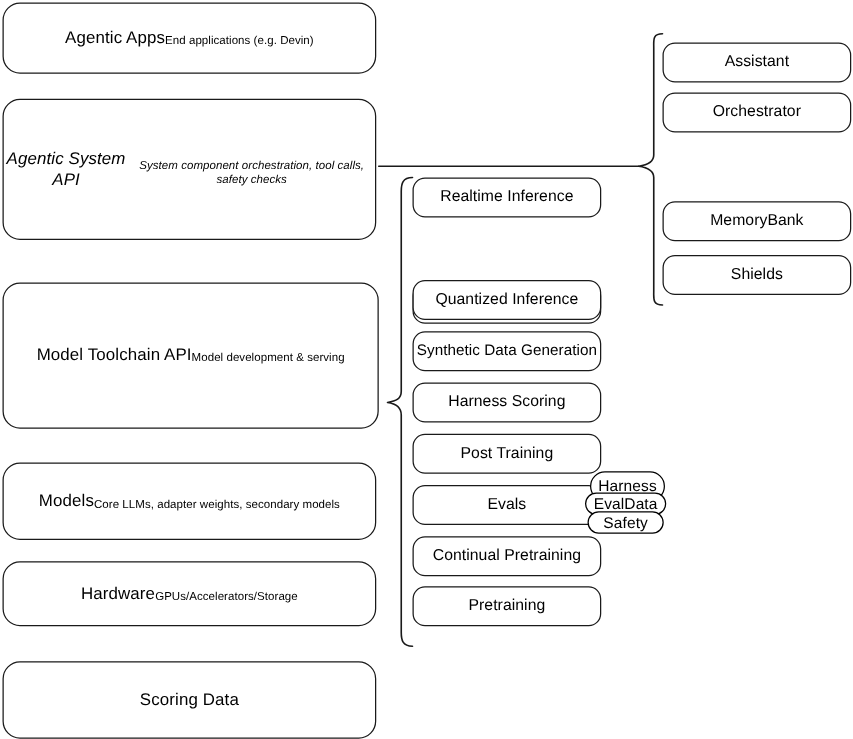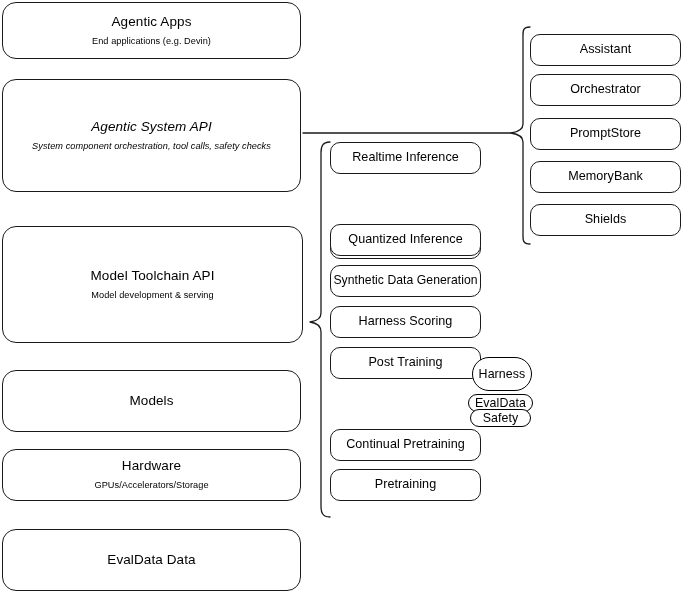--- a/index.html
+++ b/index.html
@@ -26,21 +26,21 @@
   }
 
   
   .rbox {
     position: absolute;
     box-sizing: border-box;
     border: 1.3px solid #1a1a1a;
     border-radius: 12px;
     background: #ffffff;
     display: flex;
-    flex-direction: column;
+    flex-direction: row;
     align-items: center;
     justify-content: center;
     text-align: center;
     line-height: 1.25;
   }
 
   
   .layer {
     border-radius: 14px;
   }
@@ -129,29 +129,30 @@
     <div class="subtitle">System component orchestration, tool calls, safety checks</div>
   </div>
 
   <div class="rbox layer" style="left:2px; top:226px; width:301px; height:117px;">
     <div class="title">Model Toolchain API</div>
     <div class="subtitle">Model development &amp; serving</div>
   </div>
 
   <div class="rbox layer" style="left:2px; top:370px; width:299px; height:62px;">
     <div class="title">Models</div>
+    <div class="subtitle">Core LLMs, adapter weights, secondary models</div>
   </div>
 
   <div class="rbox layer" style="left:2px; top:449px; width:299px; height:52px;">
     <div class="title">Hardware</div>
     <div class="subtitle">GPUs/Accelerators/Storage</div>
   </div>
 
   <div class="rbox layer" style="left:2px; top:529px; width:299px; height:62px;">
-    <div class="title">EvalData Data</div>
+    <div class="title">Scoring Data</div>
   </div>
 
   <div class="rbox chip" style="left:330px; top:142px; width:151px; height:32px;">
     <span>Realtime Inference</span>
   </div>
 
   <div class="rbox chip" style="left:330px; top:183px; width:151px; height:32px;margin-top:44px;">
     <span>Batch Inference</span>
   </div>
 
@@ -164,52 +165,52 @@
   </div>
 
   <div class="rbox chip" style="left:330px; top:306px; width:151px; height:32px;">
     <span>Harness Scoring</span>
   </div>
 
   <div class="rbox chip" style="left:330px; top:347px; width:151px; height:32px;">
     <span>Post Training</span>
   </div>
 
+  <div class="rbox chip" style="left:330px; top:388px; width:151px; height:32px;">
+    <span>Evals</span>
+  </div>
 
   <div class="rbox chip" style="left:330px; top:429px; width:151px; height:32px;">
     <span>Continual Pretraining</span>
   </div>
 
   <div class="rbox chip" style="left:330px; top:469px; width:151px; height:32px;">
     <span>Pretraining</span>
   </div>
 
-  <div class="pill" style="left:472px; top:357px; width:60px; height:34px;">
+  <div class="pill" style="left:472px; top:377px; width:60px; height:24px;">
     <span>Harness</span>
   </div>
 
   <div class="pill" style="left:468px; top:394px; width:65px; height:18px;">
     <span>EvalData</span>
   </div>
 
   <div class="pill" style="left:470px; top:409px; width:61px; height:18px;">
     <span>Safety</span>
   </div>
 
   <div class="rbox chip" style="left:530px; top:34px; width:151px; height:32px;">
     <span>Assistant</span>
   </div>
 
   <div class="rbox chip" style="left:530px; top:74px; width:151px; height:32px;">
     <span>Orchestrator</span>
   </div>
 
-  <div class="rbox chip" style="left:530px; top:118px; width:151px; height:32px;">
-    <span>PromptStore</span>
-  </div>
 
   <div class="rbox chip" style="left:530px; top:161px; width:151px; height:32px;">
     <span>MemoryBank</span>
   </div>
 
   <div class="rbox chip" style="left:530px; top:204px; width:151px; height:32px;">
     <span>Shields</span>
   </div>
 
 </div>

